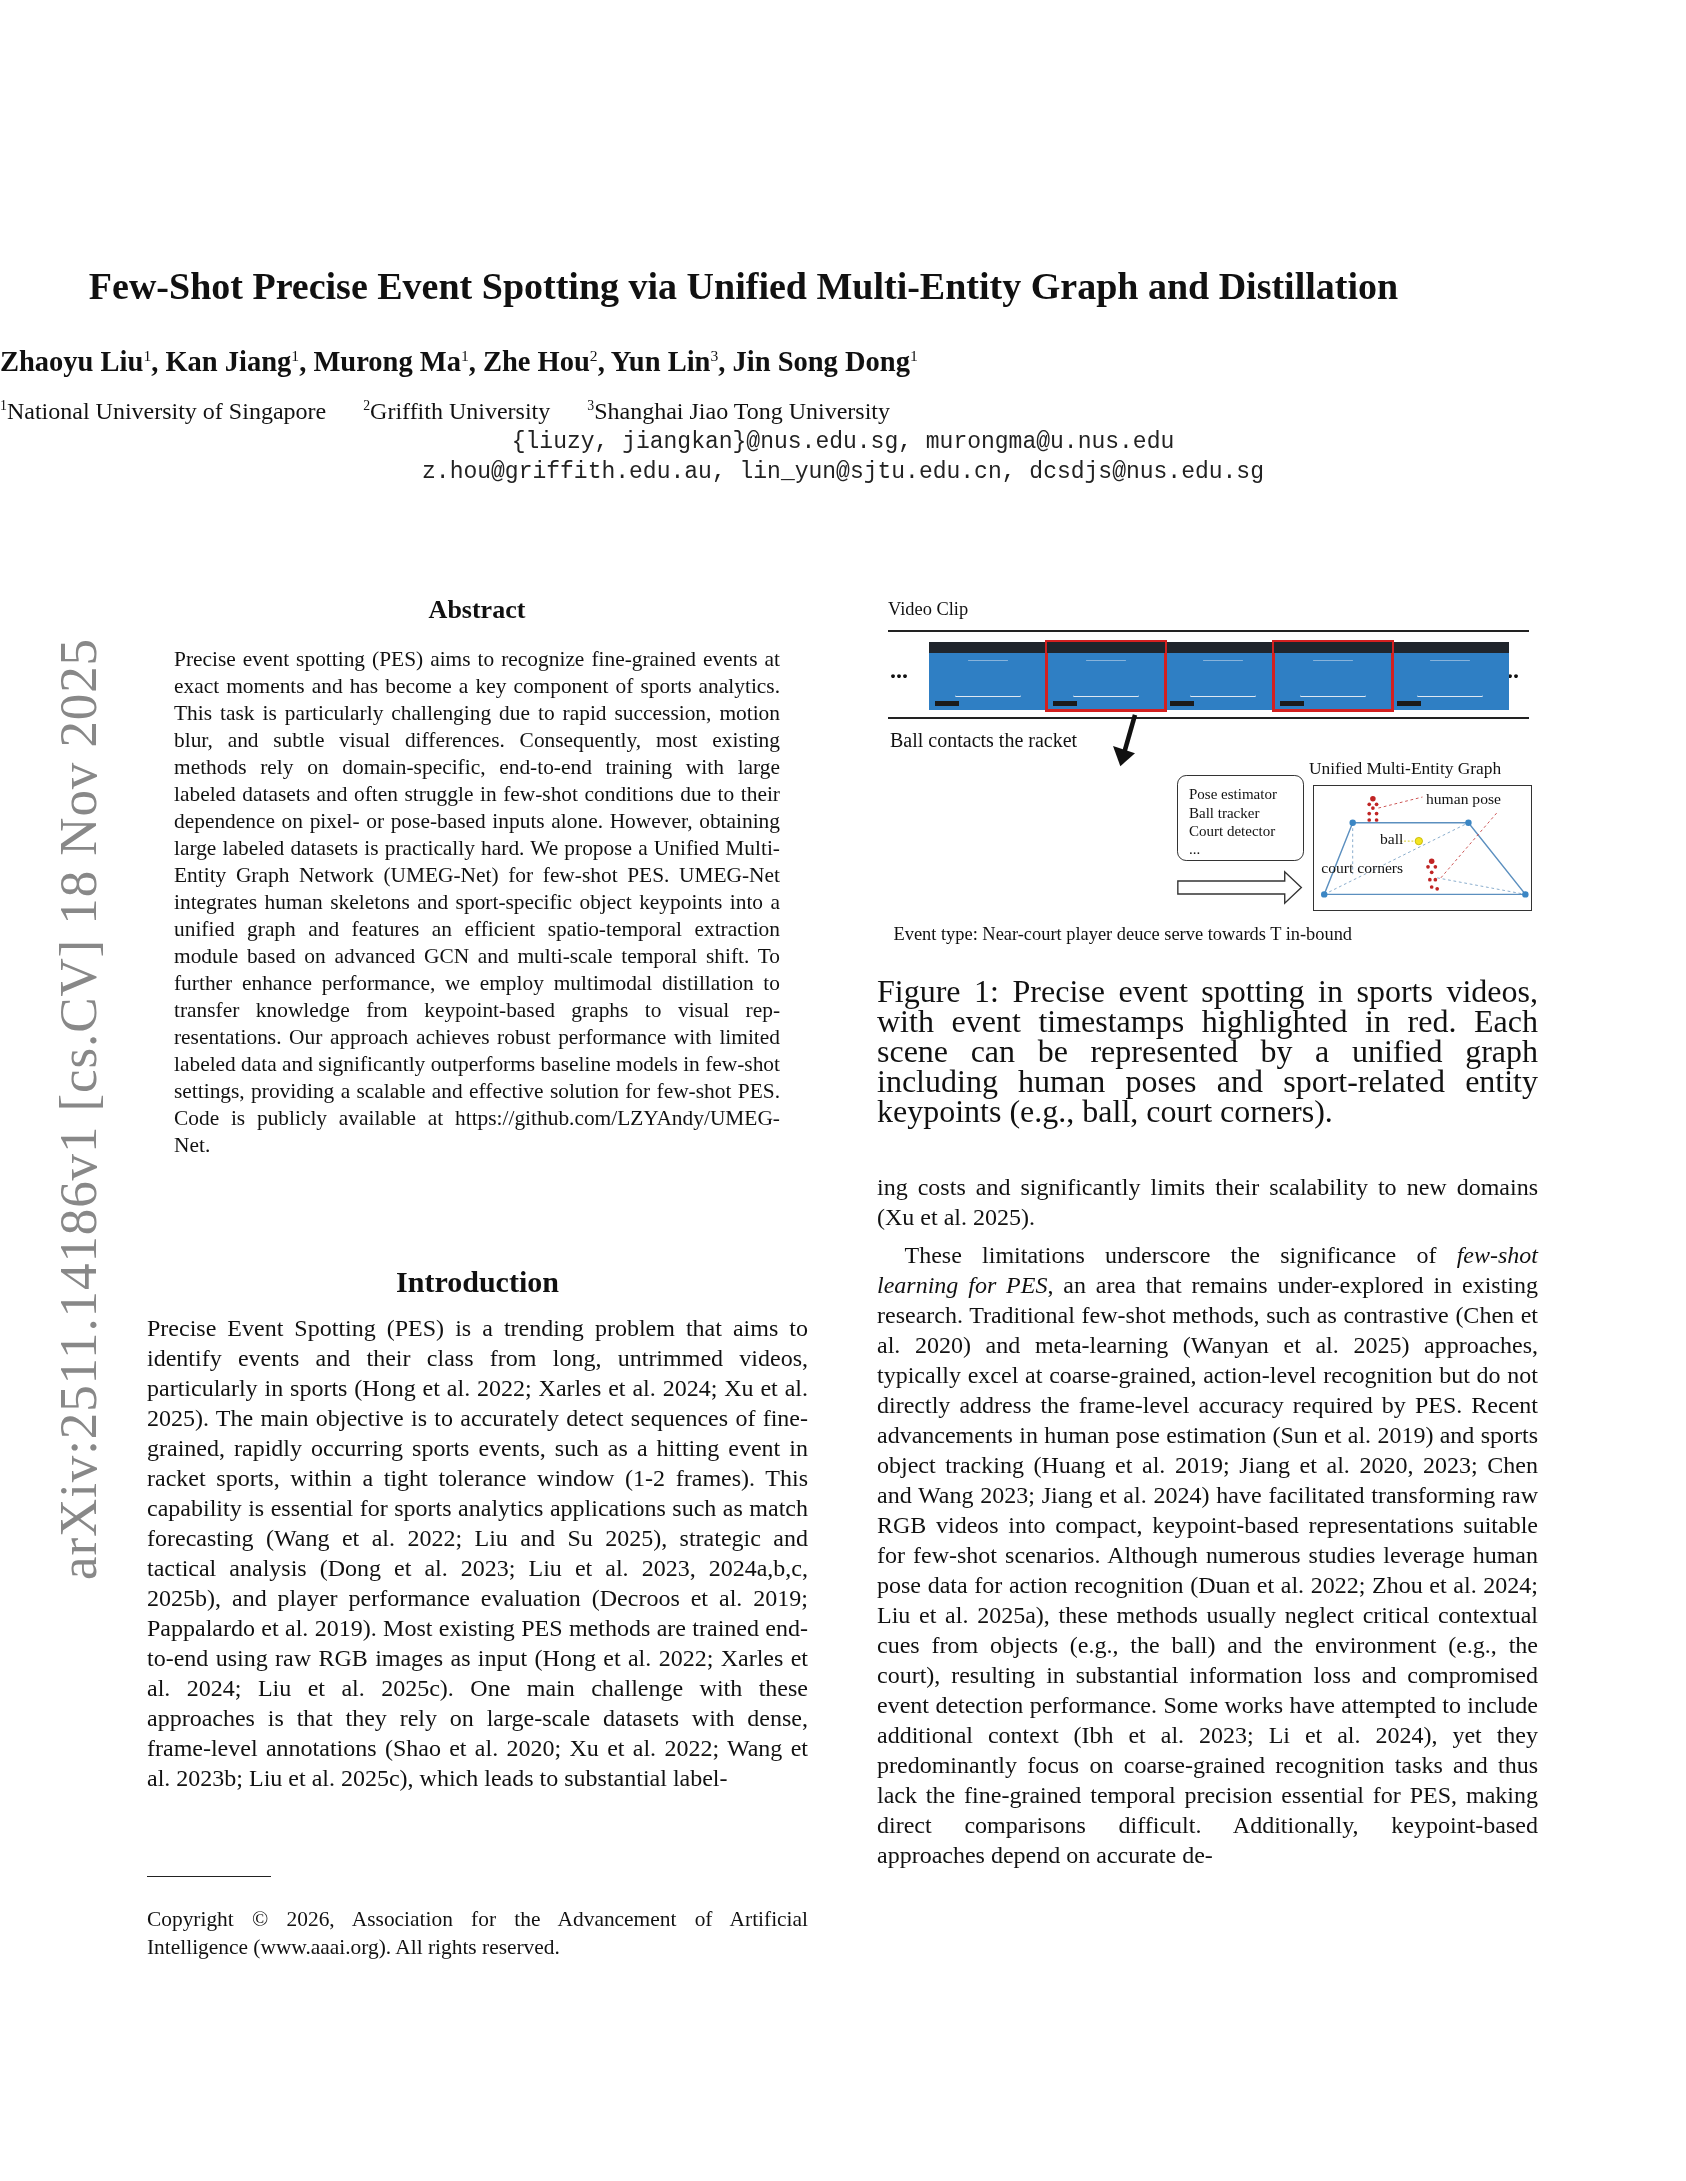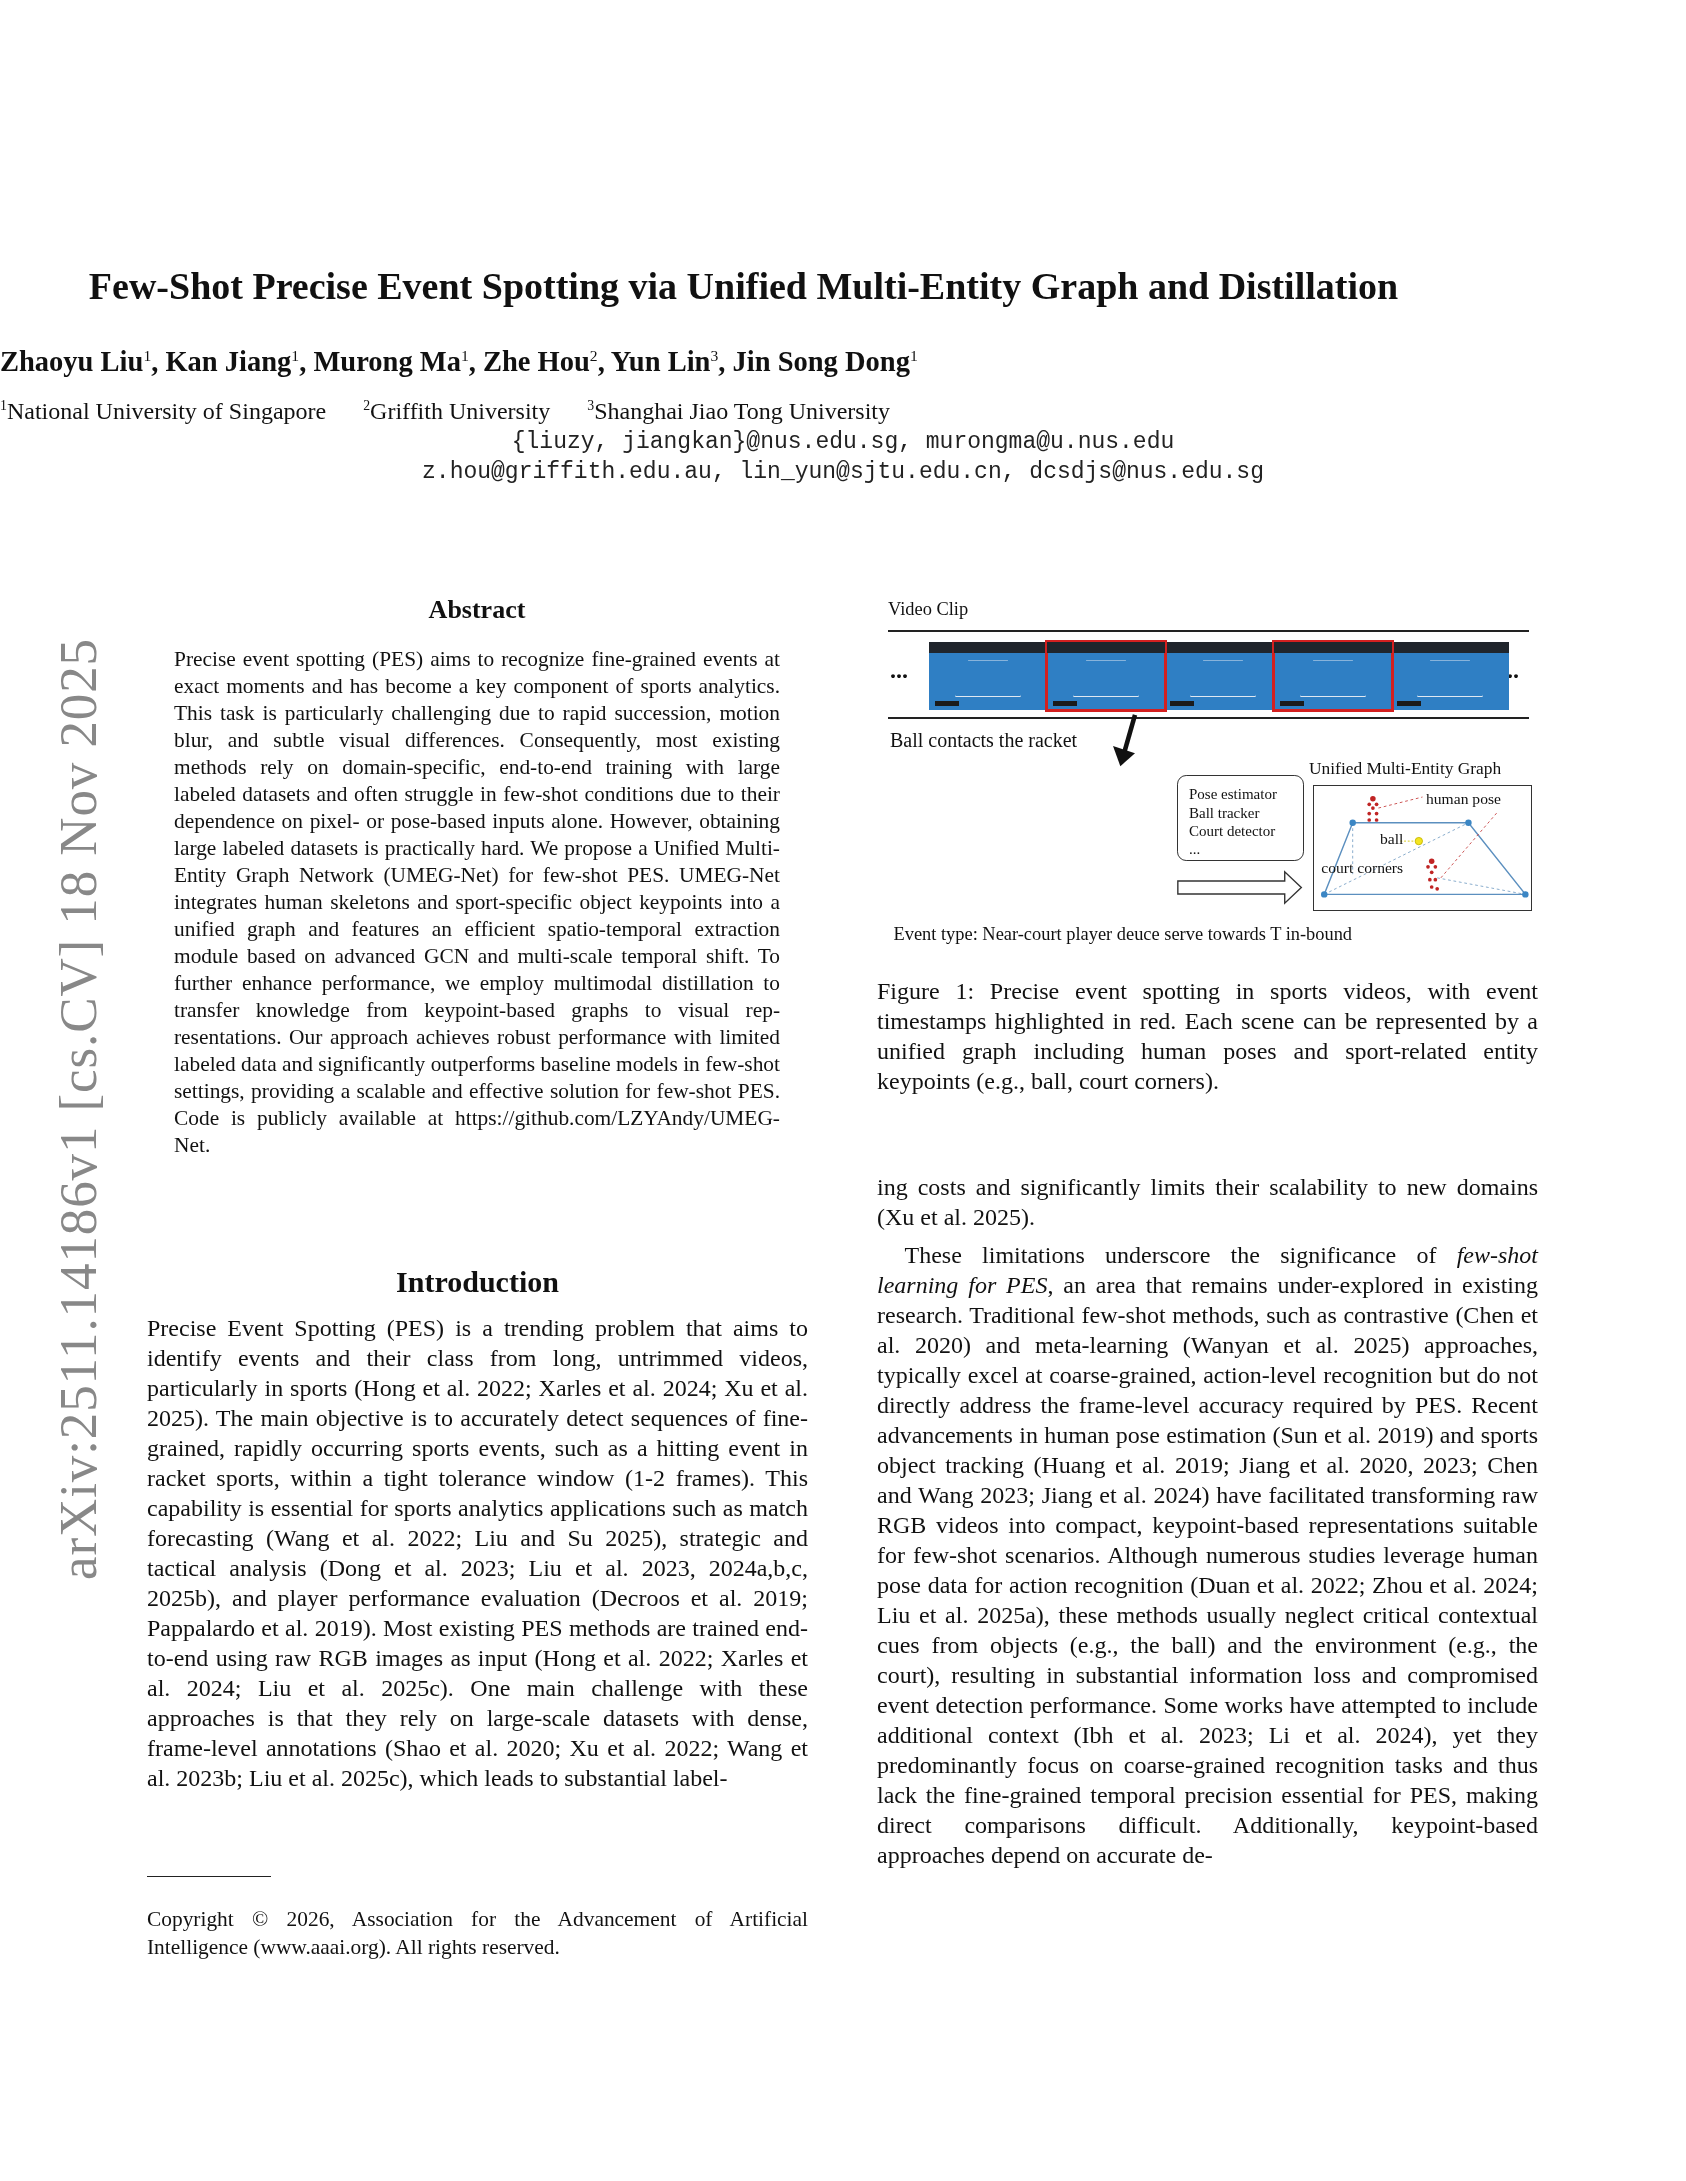--- a/index.html
+++ b/index.html
@@ -19,21 +19,21 @@
   #email2 { top: 459px; }
   .heading { font-weight: bold; text-align: center; }
   #abs-head { top: 595px; left: 174px; width: 606px; font-size: 26px; }
   #abs-body { top: 646px; left: 174px; width: 606px; font-size: 21.4px; line-height: 27px; text-align: justify; hyphens: manual; }
   #intro-head { top: 1265px; left: 147px; width: 661px; font-size: 30px; }
   #intro-body { top: 1313px; left: 147px; width: 661px; font-size: 24px; line-height: 30px; text-align: justify; }
   #footrule { top: 1876px; left: 147px; width: 124px; height: 0; border-top: 1.4px solid #222; }
   #footnote { top: 1884px; left: 147px; width: 661px; font-size: 21.4px; line-height: 27.5px; text-align: justify; margin-top: 22px; }
 
   #fig { left: 877px; top: 595px; width: 661px; height: 349px; }
-  #fig-caption { top: 976px; left: 877px; width: 661px; font-size: 24px; line-height: 30px; text-align: justify; }
+  #fig-caption { top: 976px; left: 877px; width: 661px; font-size: 32px; line-height: 30px; text-align: justify; }
   #right-body1 { top: 1172px; left: 877px; width: 661px; font-size: 24px; line-height: 30px; text-align: justify; }
   #right-body2 { top: 1240px; left: 877px; width: 661px; font-size: 24px; line-height: 30px; text-align: justify; text-indent: 27.5px; }
 
   .fig-label { position: absolute; font-size: 18.4px; white-space: nowrap; }
   .frame { position: absolute; top: 47px; width: 118px; height: 68px; background: #2f7fc4; overflow: hidden; }
   .frame .stands { position: absolute; left: 0; top: 0; width: 100%; height: 11px; background: #20252c; }
   .frame .court { position: absolute; left: 26px; top: 18.4px; width: 64px; height: 35px; border: 1.4px solid #dfe8f2;
                   clip-path: polygon(20% 0, 80% 0, 100% 100%, 0 100%); }
   .frame .score { position: absolute; left: 5.5px; bottom: 3.7px; width: 24px; height: 5.5px; background: #1b1b1b; }
   .hl { outline: 3.7px solid #d42020; outline-offset: -1.8px; z-index: 2; }

